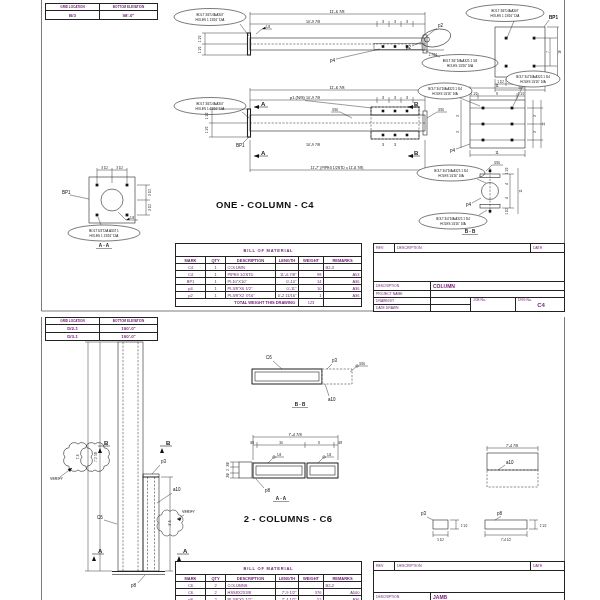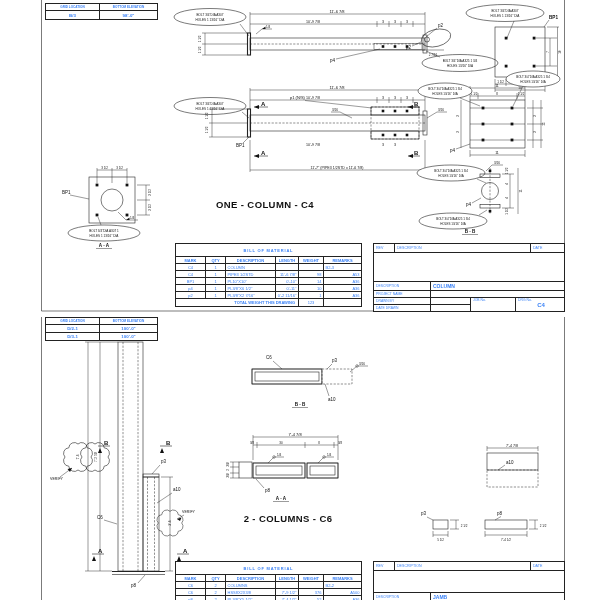--- a/index.html
+++ b/index.html
@@ -1,17 +1,17 @@
 <!DOCTYPE html>
 <html><head>
 <meta charset="utf-8">
 <style>
   html,body{margin:0;padding:0;background:#fff;}
   .canvas{position:relative;width:600px;height:600px;background:#fff;overflow:hidden;
-          font-family:"Liberation Sans",sans-serif;color:#3b82f6;}
+          font-family:"Liberation Sans",sans-serif;color:#701a75;}
   svg{position:absolute;left:0;top:0;}
   svg line,svg rect,svg ellipse,svg circle,svg path,svg polyline{stroke:#222;fill:none;stroke-width:.6;}
   svg .thin{stroke-width:.45;}
   svg .thk{stroke-width:1.1;}
   svg .dash{stroke-dasharray:2.2 1.4;stroke-width:.5;}
   svg .bolt{fill:#111;stroke:none;}
   svg .wh{fill:#fff;}
   svg text{fill:#111;stroke:none;font-family:"Liberation Sans",sans-serif;}
   .t45{font-size:4.5px;} .t40{font-size:4px;} .t36{font-size:3.6px;} .t31{font-size:3.1px;}
   .t30{font-size:3px;} .t60{font-size:6px;font-weight:bold;}

